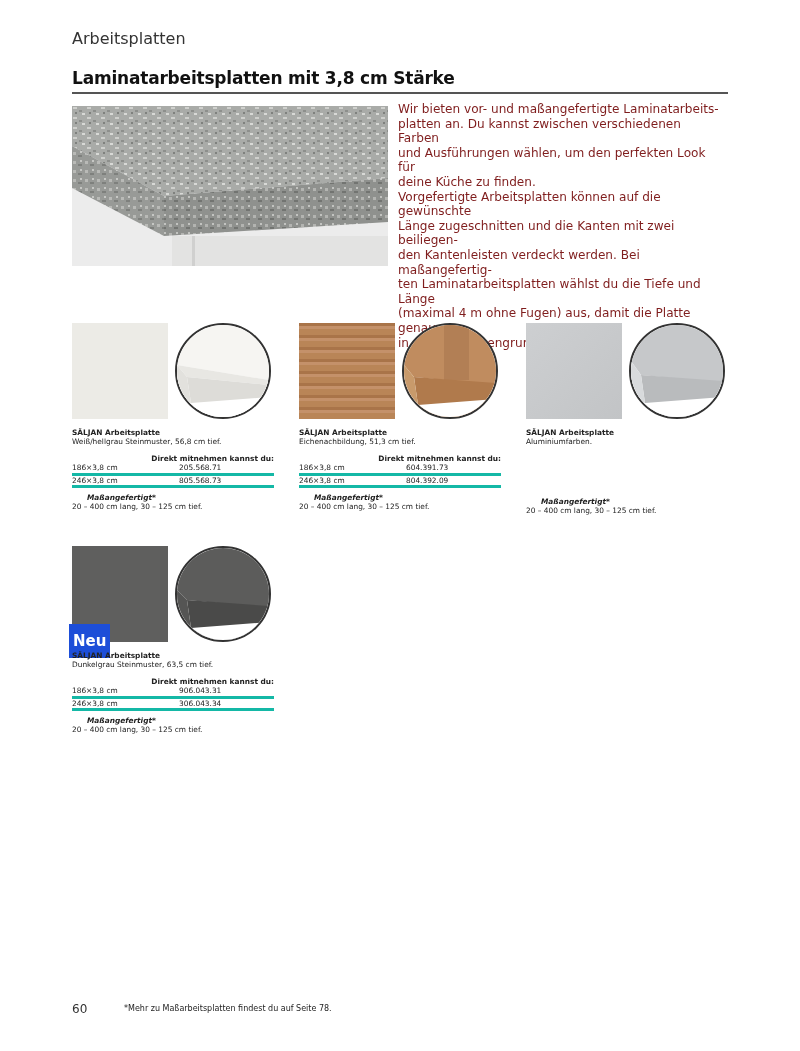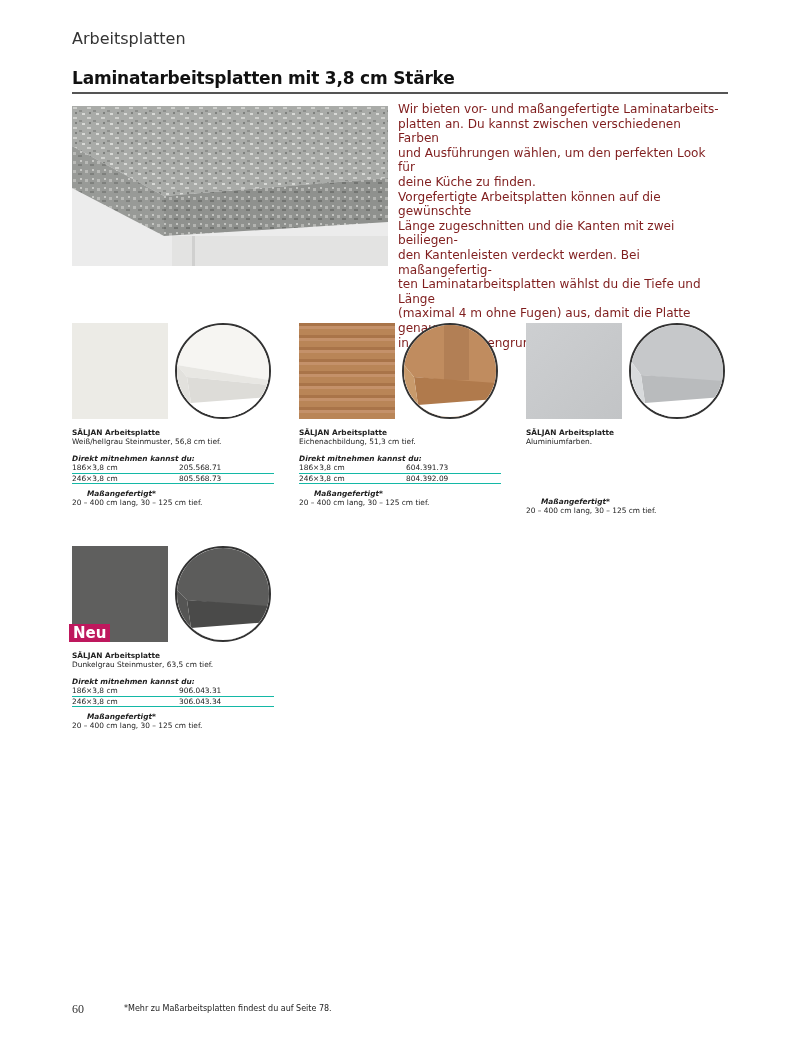--- a/index.html
+++ b/index.html
@@ -9,27 +9,27 @@
   .page-title { position:absolute; left:72px; top:68px; font-size:17px; font-weight:bold; color:#111; letter-spacing:-0.2px; }
   .title-rule { position:absolute; left:72px; top:92px; width:656px; height:2px; background:#555; }
   .hero-img { position:absolute; left:72px; top:106px; width:316px; height:160px; overflow:hidden; background:#e9e9e9; }
   .intro { position:absolute; left:398px; top:102px; width:322px; font-size:12.1px; line-height:14.6px; color:#7f1d1d; white-space:pre-line; }
 
   .product { position:absolute; width:210px; }
   .swatch { position:absolute; left:0; top:0; width:96px; height:96px; }
   .circle { position:absolute; left:103px; top:0; width:96px; height:96px; border-radius:50%; border:2px solid #333; box-sizing:border-box; overflow:hidden; background:#fff; }
   .info { position:absolute; left:0; top:105px; width:202px; font-size:7.4px; line-height:9.4px; color:#222; }
   .pname { font-weight:bold; }
-  .sub-h { font-weight:bold; font-style:italic; margin-top:7px; }
-  .row { display:flex; border-bottom:1px solid #14b8a6; }
+  .sub-h { font-weight:bold; margin-top:7px;text-align:right; }
+  .row { display:flex; border-bottom:3px solid #14b8a6; }
   .row .c1 { width:107px; }
   .custom-h { font-weight:bold; font-style:italic; margin-top:5px;margin-left:15px; }
-  .badge-neu { position:absolute; left:-3px; top:78px; background:#be185d; color:#fff; font-weight:bold; font-size:15px; padding:0 4px; line-height:18px; }
+  .badge-neu { position:absolute; left:-3px; top:78px; background:#1d4ed8; color:#fff; font-weight:bold; font-size:15px; padding:8px 4px; line-height:18px; }
 
-  .page-num { position:absolute; left:72px; top:1002px; font-size:12px; color:#333;font-family:Liberation Serif, serif; }
+  .page-num { position:absolute; left:72px; top:1002px; font-size:12px; color:#333; }
   .footnote { position:absolute; left:124px; top:1004px; font-size:8px; font-weight:normal; color:#222; }
 </style>
 </head>
 <body>
 
 <div class="section-label">Arbeitsplatten</div>
 <div class="page-title">Laminatarbeitsplatten mit 3,8 cm Stärke</div>
 <div class="title-rule"></div>
 
 <div class="hero-img">

